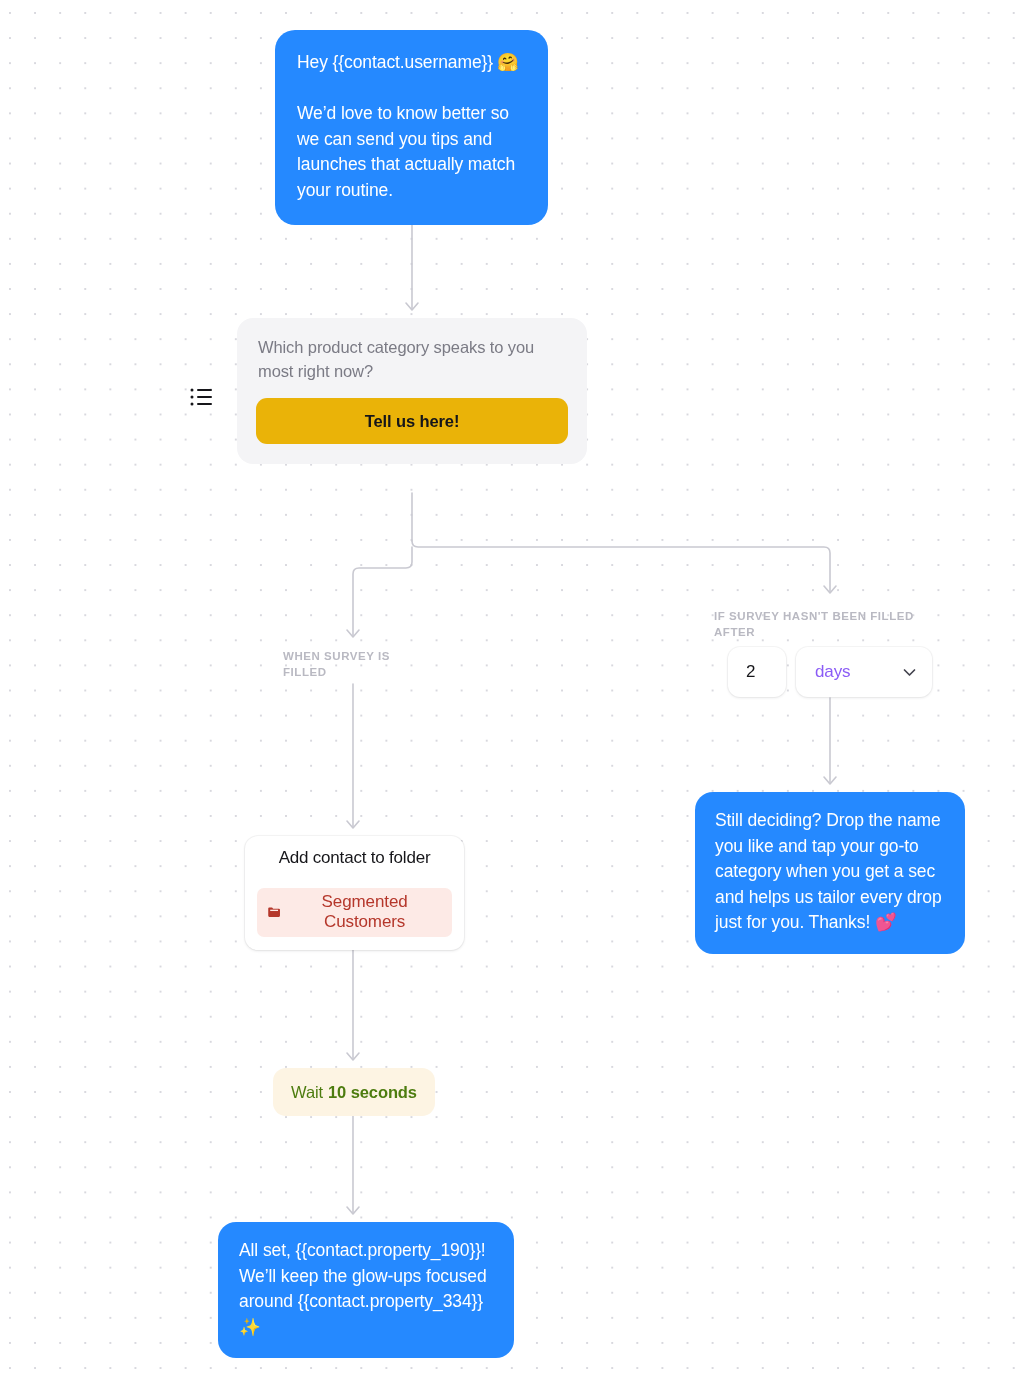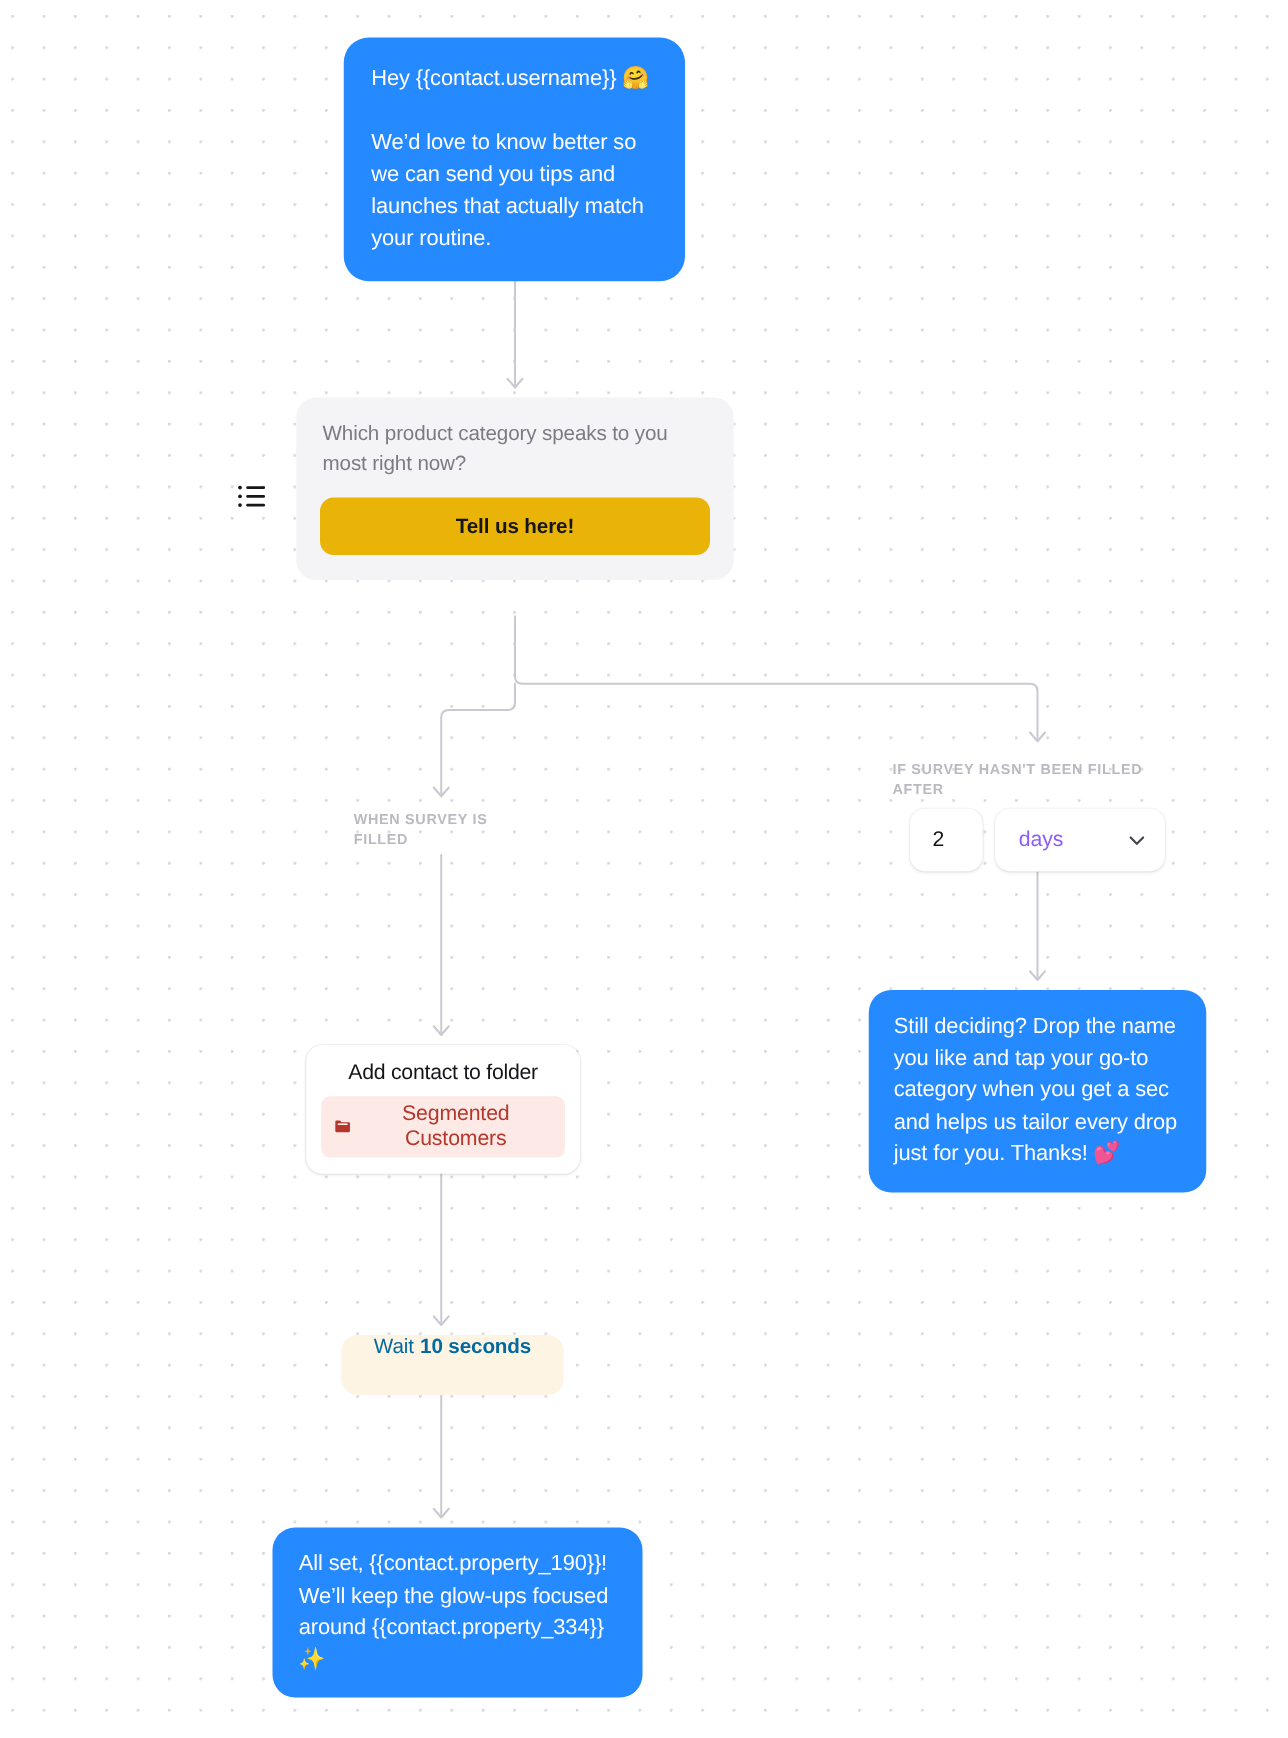--- a/index.html
+++ b/index.html
@@ -190,21 +190,21 @@
     background: #ffffff;
     border-radius: 13px;
     box-shadow: 0 1px 3px rgba(22,22,32,0.10), 0 0 0 1px rgba(22,22,32,0.04);
     padding: 12px 12px 13px 12px;
     text-align: center;
   }
   #folder-card .caption {
     font-size: 17px;
     color: #16161a;
     letter-spacing: -0.2px;
-    margin-bottom: 9px;
+    margin-bottom: 20px;
   }
   #folder-card .folder-badge {
     display: inline-flex;
     align-items: center;
     gap: 7px;
     background: #fdeae6;
     color: #b5372b;
     border-radius: 7px;
     padding: 4px 11px 5px 10px;
     font-size: 17px;
@@ -214,29 +214,29 @@
     width: 16px;
     height: 16px;
     display: block;
   }
 
   
   #wait-pill {
     position: absolute;
     left: 273px;
     top: 1068px;
-    width: 178px;
+    width: 162px;
     height: 48px;
     background: #fdf4e3;
     border-radius: 13px;
     display: flex;
-    align-items: flex-start;
+    align-items: center;
     justify-content: center;
     font-size: 16.5px;
-    color: #0369a1;
+    color: #4d7c0f;
     letter-spacing: -0.1px;
     gap: 5px;
   }
   #wait-pill .strong { font-weight: 700; }
 </style>
 </head>
 <body>
 
 <div class="canvas">
 

